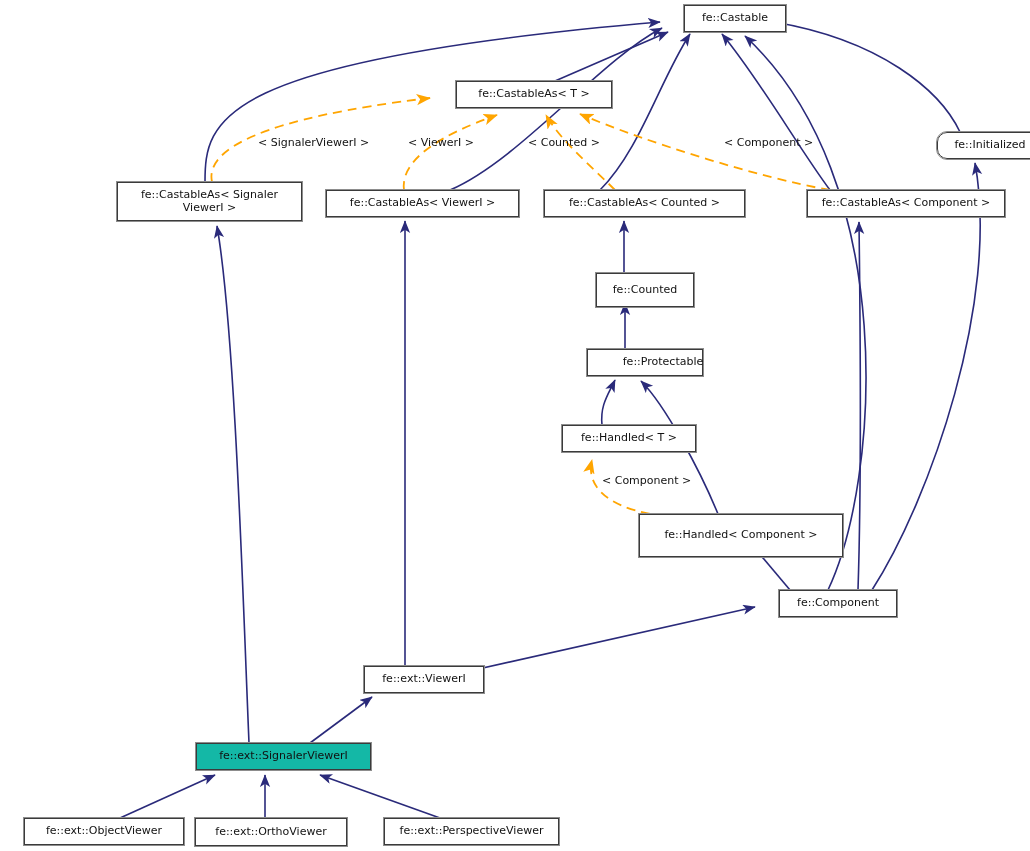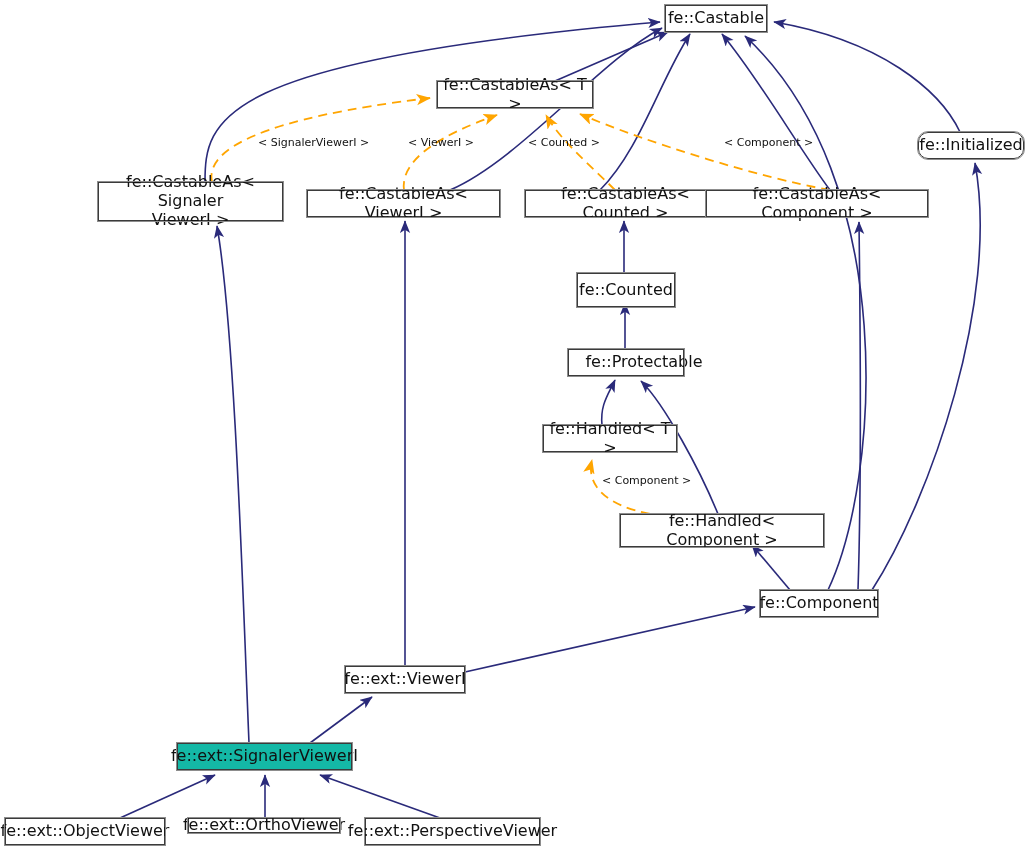--- a/index.html
+++ b/index.html
@@ -33,28 +33,29 @@
     stroke-width: 1.8;
     stroke-dasharray: 9 6;
   }
   .node {
     position: absolute;
     box-sizing: border-box;
     border: 1px solid #3b3b3b;
     outline: 1px solid #8d8d8d;
     background: #ffffff;
     color: #111111;
-    font-size: 16px;
+    font-size: 11px;
     line-height: 1.18;
     display: flex;
     align-items: center;
     justify-content: center;
     text-align: center;
     white-space: pre-line;
     padding: 0 4px;
+    margin-left: 19px;
   }
   .node.highlight {
     background: #14b8a6;
   }
   .edge-label {
     position: absolute;
     font-size: 11px;
     color: #111111;
     white-space: nowrap;
     background: transparent;
@@ -107,30 +108,30 @@
   </svg>
 
   <div id="node-layer">
       <div class="node" style="left: 665px; top: 5px; width: 102px; height: 27px;">fe::Castable</div>
       <div class="node" style="left: 437px; top: 81px; width: 156px; height: 27px;">fe::CastableAs&lt; T &gt;</div>
       <div class="node" style="left: 918px; top: 132px; width: 106px; height: 27px; border-radius: 10px;">fe::Initialized</div>
       <div class="node" style="left: 98px; top: 182px; width: 185px; height: 39px;">fe::CastableAs&lt; Signaler
 ViewerI &gt;</div>
       <div class="node" style="left: 307px; top: 190px; width: 193px; height: 27px;">fe::CastableAs&lt; ViewerI &gt;</div>
       <div class="node" style="left: 525px; top: 190px; width: 201px; height: 27px;">fe::CastableAs&lt; Counted &gt;</div>
-      <div class="node" style="left: 706px; top: 190px; width: 222px; height: 27px;">fe::CastableAs&lt; Component &gt;</div>
+      <div class="node" style="left: 788px; top: 190px; width: 198px; height: 27px;">fe::CastableAs&lt; Component &gt;</div>
       <div class="node" style="left: 577px; top: 273px; width: 98px; height: 34px;">fe::Counted</div>
       <div class="node" style="left: 568px; top: 349px; width: 116px; height: 27px; padding-left: 40px;">fe::Protectable</div>
       <div class="node" style="left: 543px; top: 425px; width: 134px; height: 27px;">fe::Handled&lt; T &gt;</div>
-      <div class="node" style="left: 620px; top: 514px; width: 204px; height: 33px;">fe::Handled&lt; Component &gt;</div>
+      <div class="node" style="left: 620px; top: 514px; width: 204px; height: 43px;">fe::Handled&lt; Component &gt;</div>
       <div class="node" style="left: 760px; top: 590px; width: 118px; height: 27px;">fe::Component</div>
       <div class="node" style="left: 345px; top: 666px; width: 120px; height: 27px;">fe::ext::ViewerI</div>
       <div class="node highlight" style="left: 177px; top: 743px; width: 175px; height: 27px;">fe::ext::SignalerViewerI</div>
       <div class="node" style="left: 5px; top: 818px; width: 160px; height: 27px;">fe::ext::ObjectViewer</div>
-      <div class="node" style="left: 188px; top: 818px; width: 152px; height: 15px;">fe::ext::OrthoViewer</div>
+      <div class="node" style="left: 176px; top: 818px; width: 152px; height: 28px;">fe::ext::OrthoViewer</div>
       <div class="node" style="left: 365px; top: 818px; width: 175px; height: 27px;">fe::ext::PerspectiveViewer</div>
     </div>
   <div id="label-layer">
       <div class="edge-label" style="left: 258px; top: 136px;">&lt; SignalerViewerI &gt;</div>
       <div class="edge-label" style="left: 408px; top: 136px;">&lt; ViewerI &gt;</div>
       <div class="edge-label" style="left: 528px; top: 136px; text-align: center;">&lt; Counted &gt;</div>
       <div class="edge-label" style="left: 724px; top: 136px;">&lt; Component &gt;</div>
       <div class="edge-label" style="left: 602px; top: 474px;">&lt; Component &gt;</div>
     </div>
 

